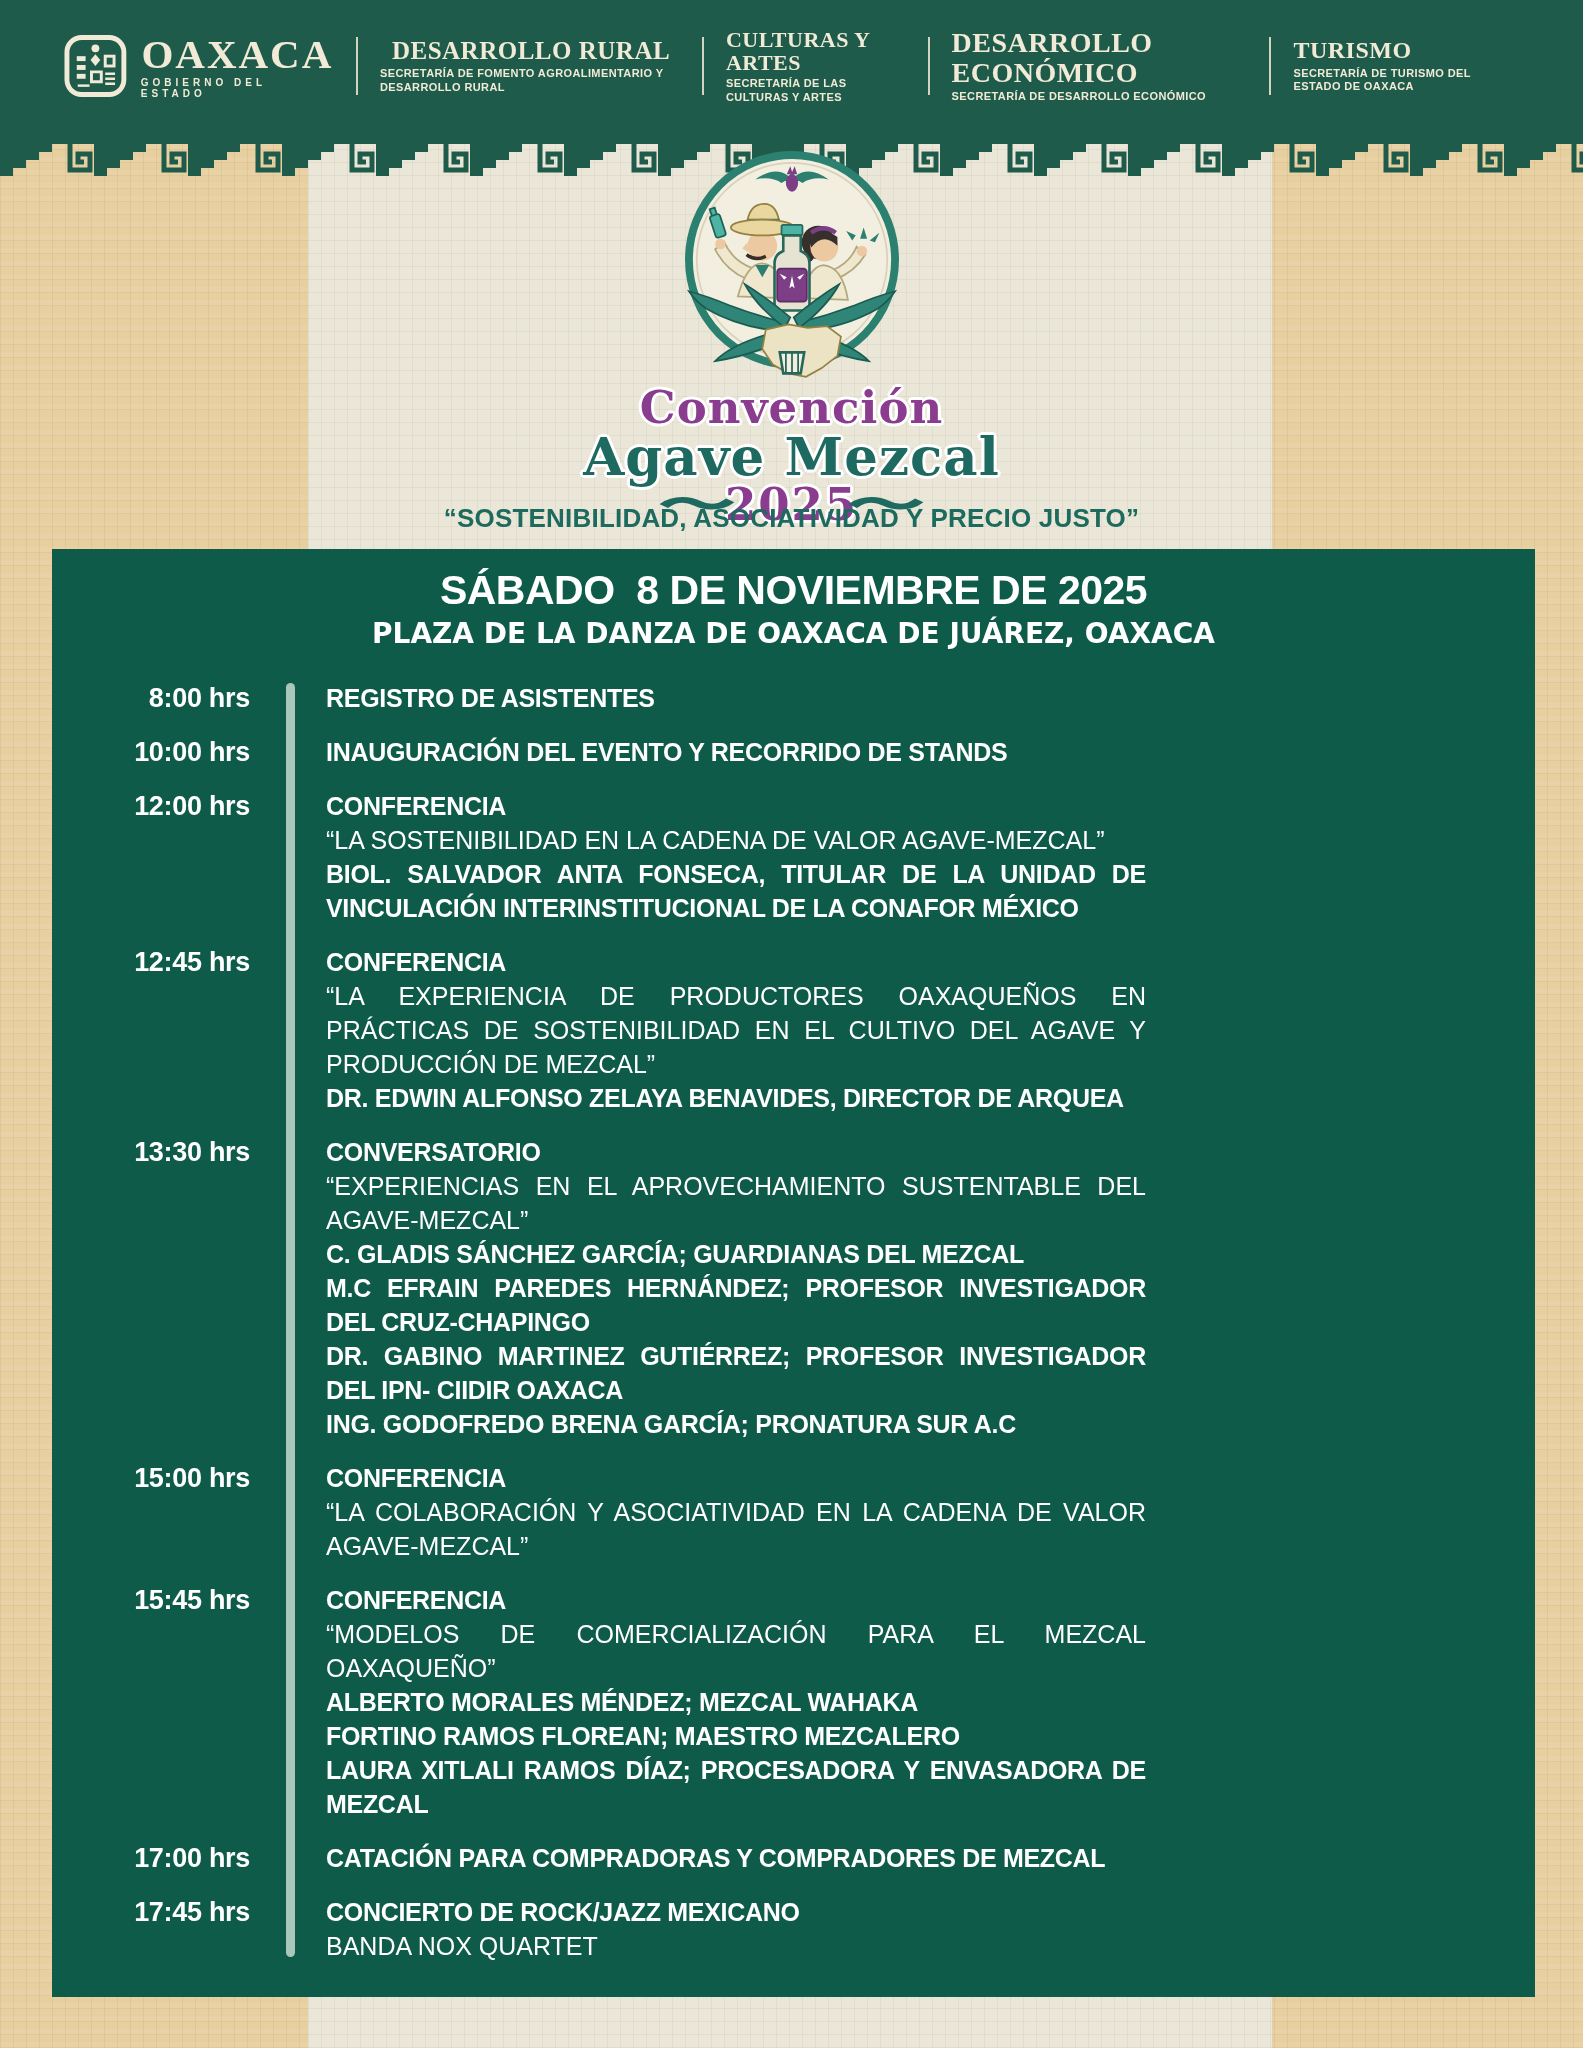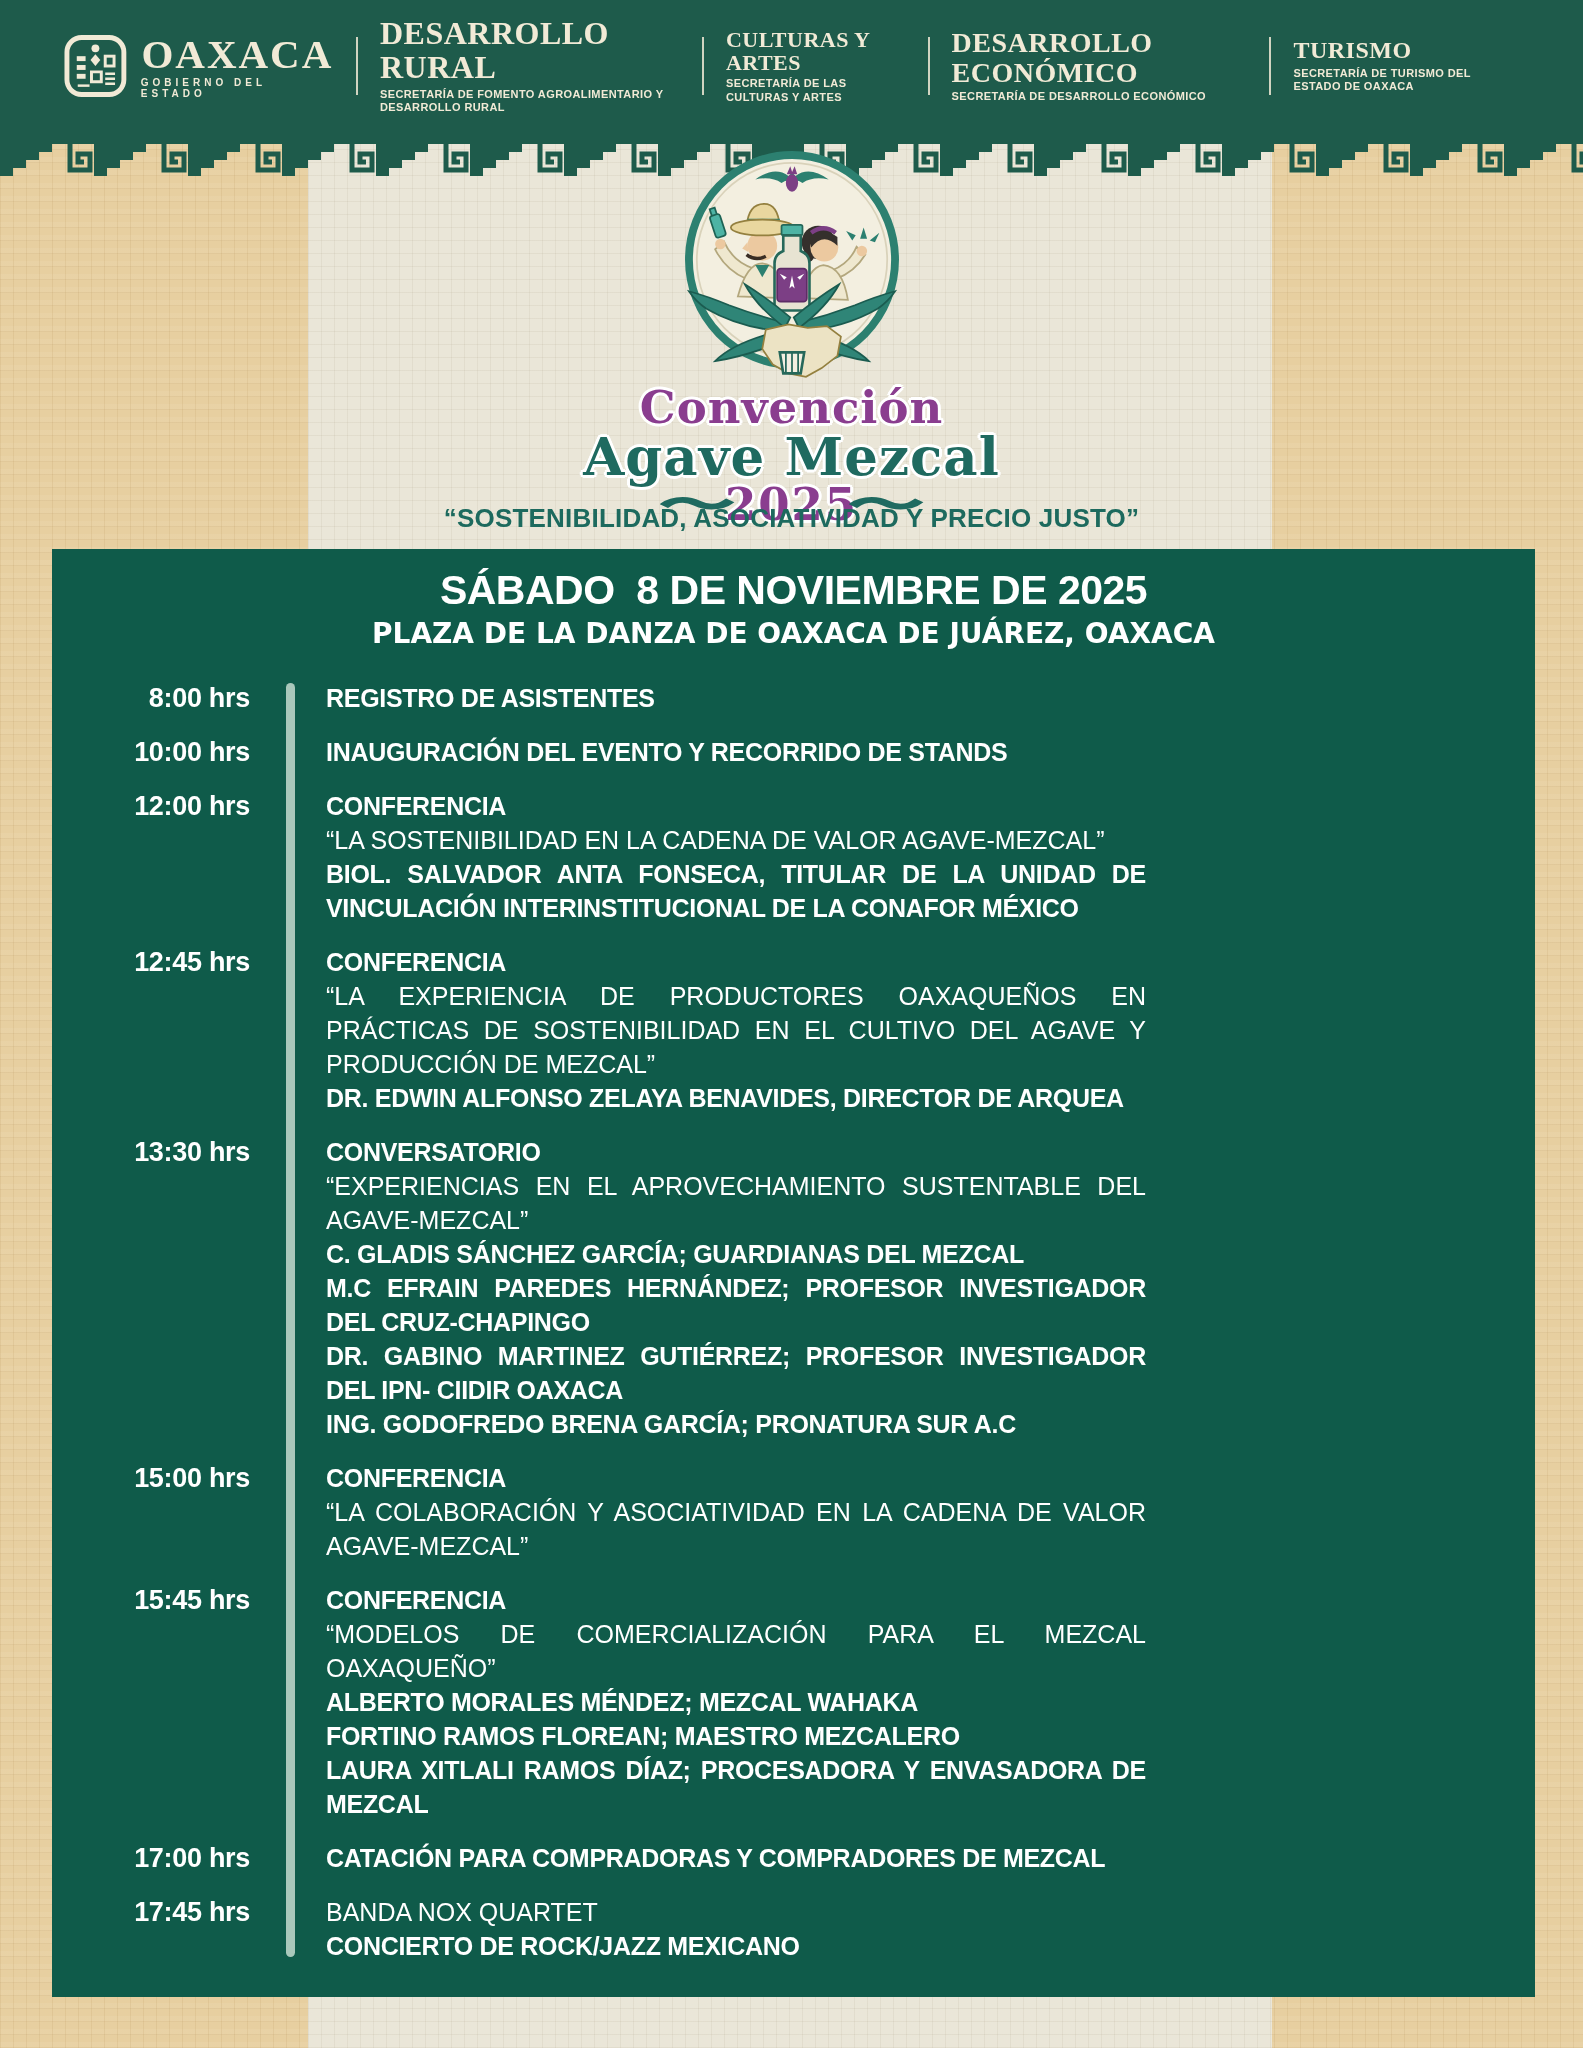--- a/index.html
+++ b/index.html
@@ -40,21 +40,21 @@
     color:var(--text-cream);
   }
   .brand{display:flex;align-items:center;gap:14px;}
   .brand-words{display:flex;flex-direction:column;align-items:center;}
   .brand-name{font-family:"Liberation Serif", serif;font-weight:bold;font-size:41px;letter-spacing:2px;line-height:42px;}
   .brand-sub{font-size:10px;font-weight:bold;letter-spacing:4px;margin-top:2px;}
   .divider{width:2px;height:58px;background:var(--text-cream);opacity:.85;flex:0 0 auto;}
   .sec{display:flex;flex-direction:column;justify-content:center;}
   .sec-title{font-family:"Liberation Serif", serif;font-weight:bold;letter-spacing:.5px;line-height:1.05;}
   .sec-sub{font-size:11px;font-weight:bold;letter-spacing:.4px;line-height:13.5px;margin-top:3px;}
-  .sec.s1 .sec-title{font-size:32px;} .sec.s1{max-width:300px;}
+  .sec.s1 .sec-title{font-size:25px;margin-left:12px;} .sec.s1{max-width:300px;}
   .sec.s2 .sec-title{font-size:22px;} .sec.s2{max-width:280px;}
   .sec.s3 .sec-title{font-size:28px;} .sec.s3{max-width:320px;}
   .sec.s4 .sec-title{font-size:24px;} .sec.s4{max-width:230px;}
   
   .greca{position:absolute;left:0;top:132px;width:1583px;height:46px;display:block;}
   
   .medallion{position:absolute;top:148px;left:50%;transform:translateX(-50%);width:330px;height:262px;}
   .wordmark{position:absolute;top:386px;left:50%;transform:translateX(-50%);width:760px;text-align:center;
     font-family:"DejaVu Serif", serif;font-weight:bold;}
   .outline{text-shadow:-3px 0 #fff,3px 0 #fff,0 -3px #fff,0 3px #fff,-2px -2px #fff,2px -2px #fff,-2px 2px #fff,2px 2px #fff;}
@@ -289,18 +289,18 @@
   <div class="entry">
     <div class="time">17:00 hrs</div>
     <div class="content">
           <div class="line b">CATACIÓN PARA COMPRADORAS Y COMPRADORES DE MEZCAL</div>
         </div>
   </div>
 
   <div class="entry">
     <div class="time">17:45 hrs</div>
     <div class="content">
+          <div class="line b">CONCIERTO DE ROCK/JAZZ MEXICANO</div>
           <div class="line r">BANDA NOX QUARTET</div>
-          <div class="line b">CONCIERTO DE ROCK/JAZZ MEXICANO</div>
         </div>
   </div>
 </div>
 </section>
 
 </body></html>

